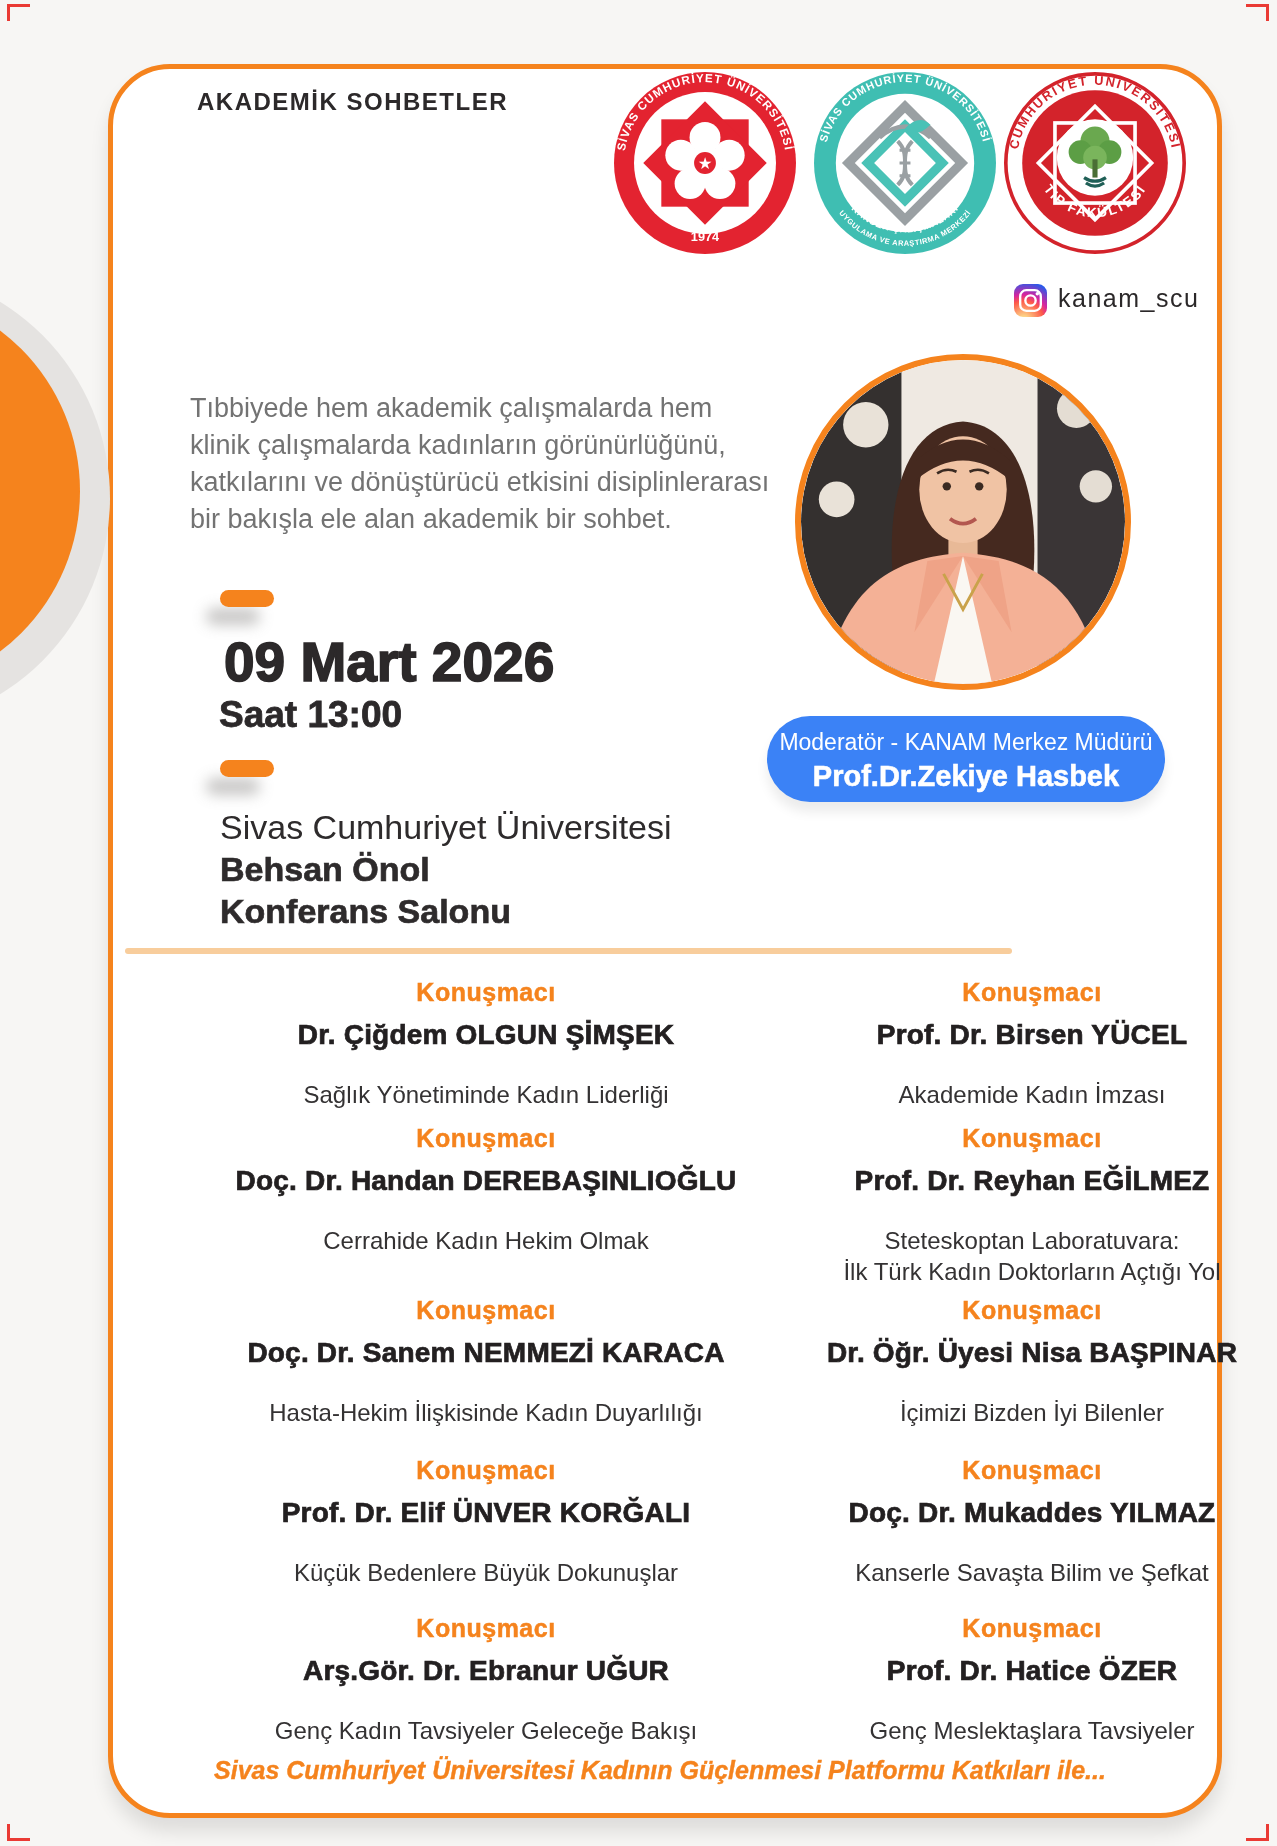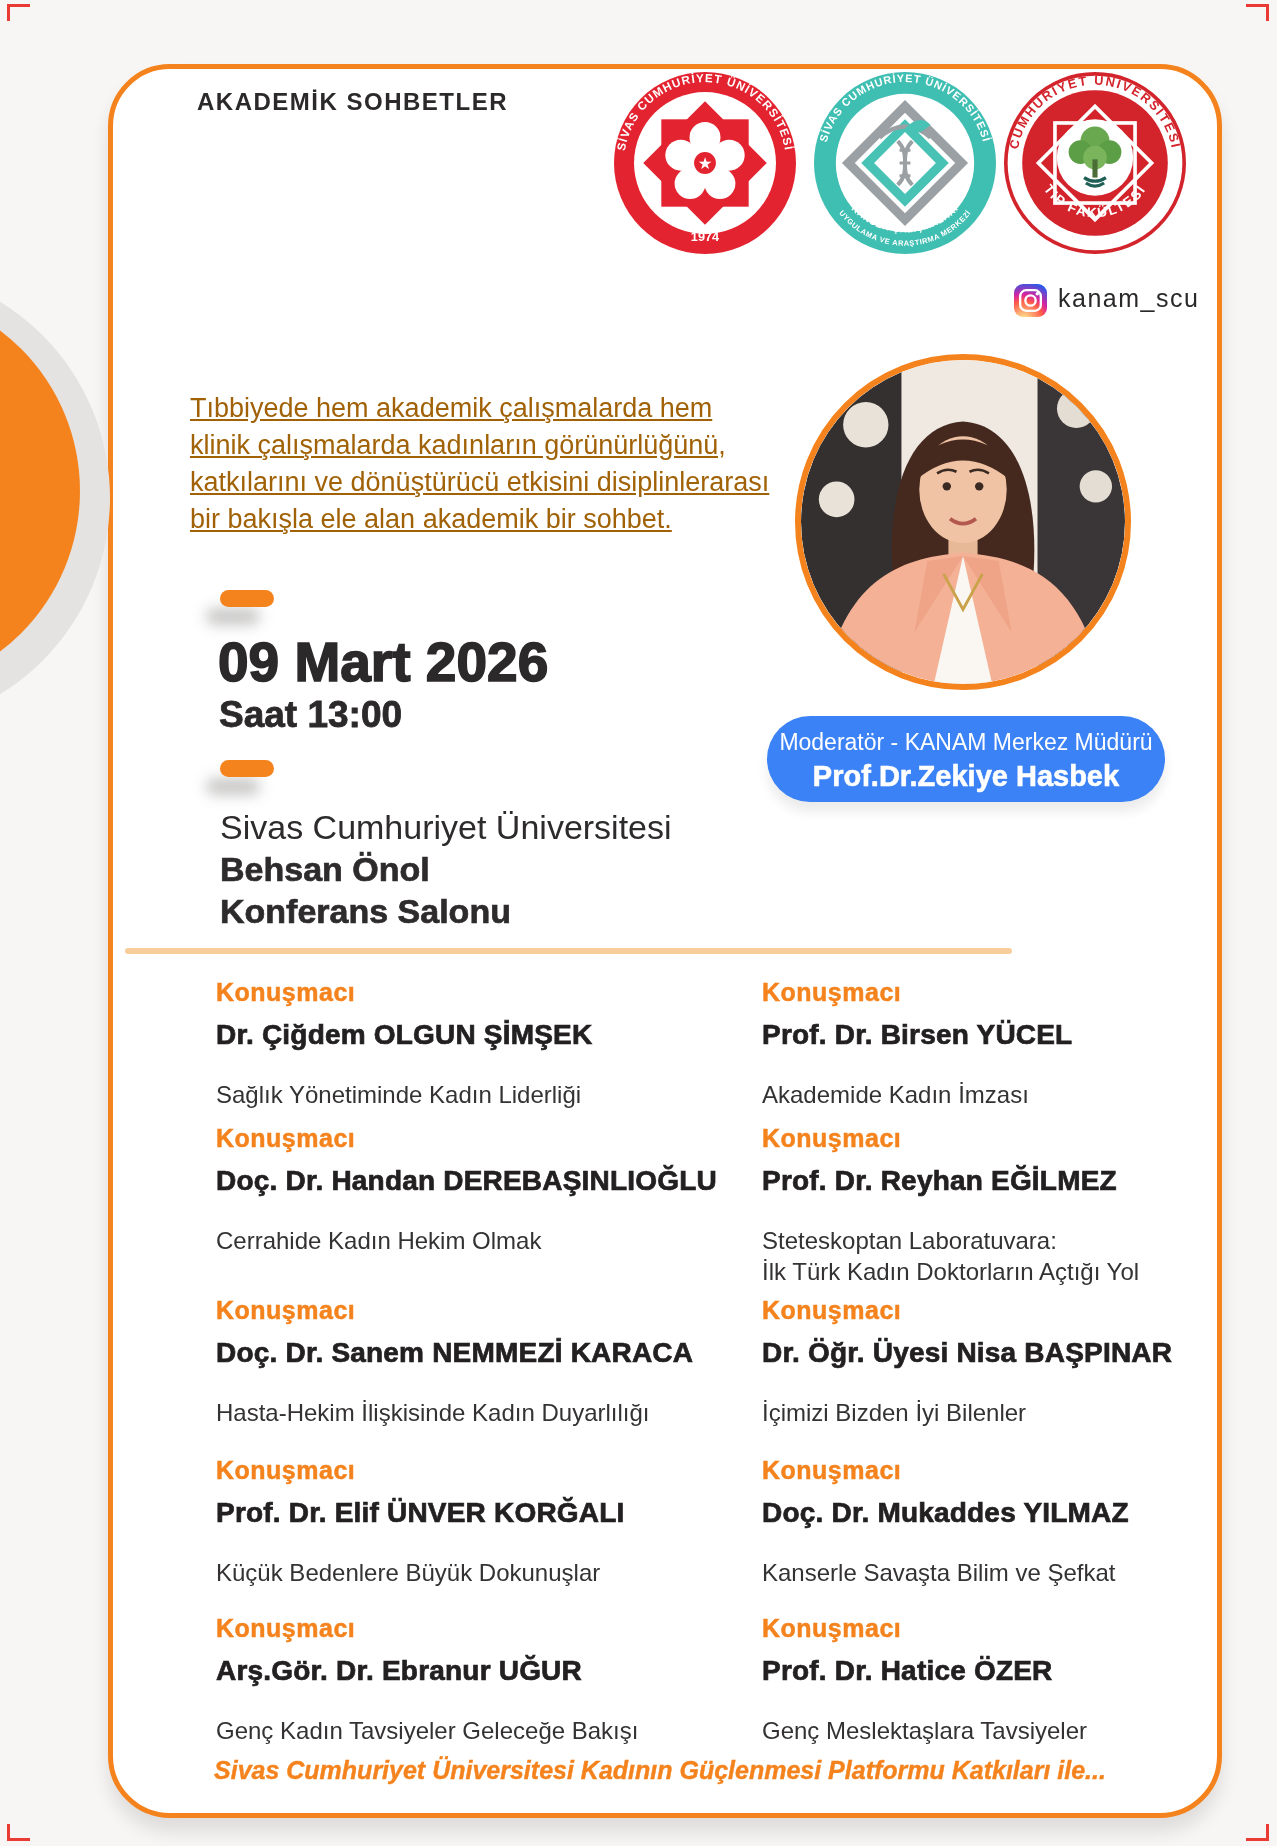--- a/index.html
+++ b/index.html
@@ -21,41 +21,41 @@
   .series{position:absolute;left:197px;top:88px;font-size:24px;font-weight:700;letter-spacing:1.5px;color:#2c292a;}
   .title{position:absolute;left:188px;top:162px;font-size:86px;line-height:90px;font-weight:700;
          color:#F5831D;-webkit-text-stroke:2.5px #F5831D;letter-spacing:0;}
   .logo{position:absolute;width:182px;height:182px;top:72px;}
   .logo1{left:614px;} .logo2{left:814px;} .logo3{left:1004px;}
   .insta{position:absolute;left:1014px;top:284px;display:flex;align-items:flex-start;}
   .insta-icon{width:33px;height:33px;border-radius:9px;
       background:radial-gradient(circle at 30% 110%, #fdf497 0%, #fd5949 45%, #d6249f 60%, #285AEB 90%);}
   .insta-handle{margin-left:11px;font-size:25px;letter-spacing:1.5px;color:#2b2829;}
   
-  .desc{position:absolute;left:190px;top:390px;font-size:27px;line-height:37px;color:#a16207;white-space:nowrap;text-decoration:underline;}
+  .desc{position:absolute;left:190px;top:390px;font-size:27px;line-height:37px;color:#737373;white-space:nowrap;}
   
   .dash{position:absolute;width:54px;height:17px;border-radius:9px;background:#F5831D;
         box-shadow:-14px 18px 14px rgba(110,108,106,.38);}
   .dash1{left:220px;top:590px;} .dash2{left:220px;top:760px;}
-  .date{position:absolute;left:218px;top:630px;font-size:55px;font-weight:700;-webkit-text-stroke:1.6px #2c292a;}
+  .date{position:absolute;left:224px;top:630px;font-size:55px;font-weight:700;-webkit-text-stroke:1.6px #2c292a;}
   .time{position:absolute;left:219px;top:694px;font-size:37px;font-weight:700;-webkit-text-stroke:.8px #2c292a;}
   .venue{position:absolute;left:220px;top:806px;font-size:34px;line-height:42px;color:#2e2b2c;}
   .venue .v1{font-weight:400;}
   .venue .v2,.venue .v3{font-weight:700;-webkit-text-stroke:.7px #2e2b2c;}
   .divider{position:absolute;left:125px;top:948px;width:887px;height:6px;background:#F8CD9C;border-radius:3px;}
   
   .photo{position:absolute;left:795px;top:354px;width:336px;height:336px;border-radius:50%;
          border:6px solid #F5831D;background:#fff;overflow:hidden;box-sizing:border-box;}
   .photo svg{display:block;width:100%;height:100%;}
   .badge{position:absolute;left:767px;top:716px;width:398px;height:86px;background:#3b82f6;border-radius:43px;
          color:#fff;text-align:center;box-shadow:0 10px 12px rgba(0,0,0,.08);}
   .badge .role{margin-top:13px;font-size:23px;}
   .badge .mod-name{margin-top:4px;font-size:29px;font-weight:700;-webkit-text-stroke:.6px #fff;}
   
-  .spk{position:absolute;width:540px;}
+  .spk{position:absolute;width:540px;text-align:center;}
   .col-l{left:216px;} .col-r{left:762px;}
   .r1{top:978px;} .r2{top:1124px;} .r3{top:1296px;} .r4{top:1456px;} .r5{top:1614px;}
   .spk-label{font-size:25px;font-weight:700;color:#F5831D;letter-spacing:.5px;-webkit-text-stroke:.5px #F5831D;}
   .spk-name{margin-top:12px;font-size:28px;font-weight:700;color:#232021;letter-spacing:.2px;
             -webkit-text-stroke:.7px #232021;white-space:nowrap;}
   .spk-topic{margin-top:28px;font-size:24px;line-height:31px;color:#343233;white-space:nowrap;}
   
   .footer{position:absolute;left:108px;top:1756px;width:1104px;text-align:center;
           font-size:25px;font-style:italic;font-weight:700;color:#F5831D;-webkit-text-stroke:.4px #F5831D;}
   .logo text{font-family:"Liberation Sans",sans-serif;}

